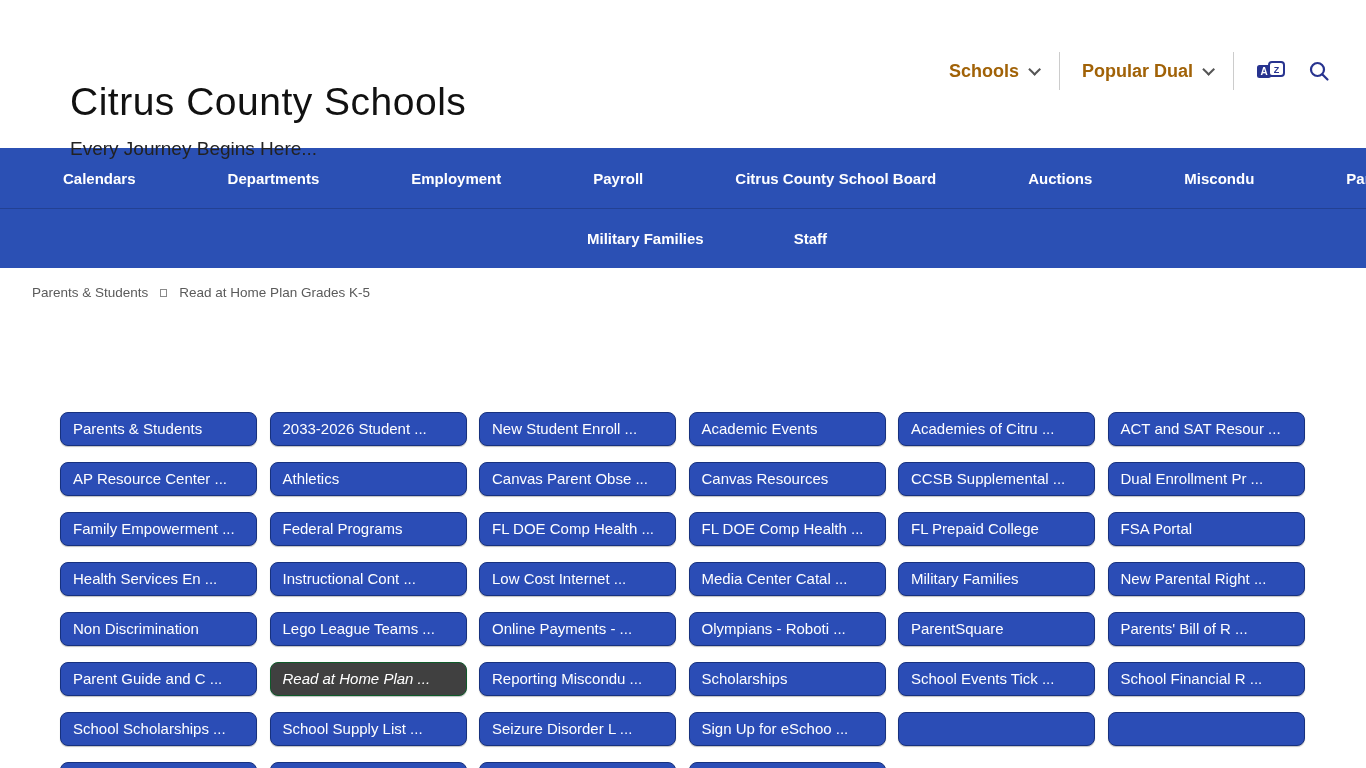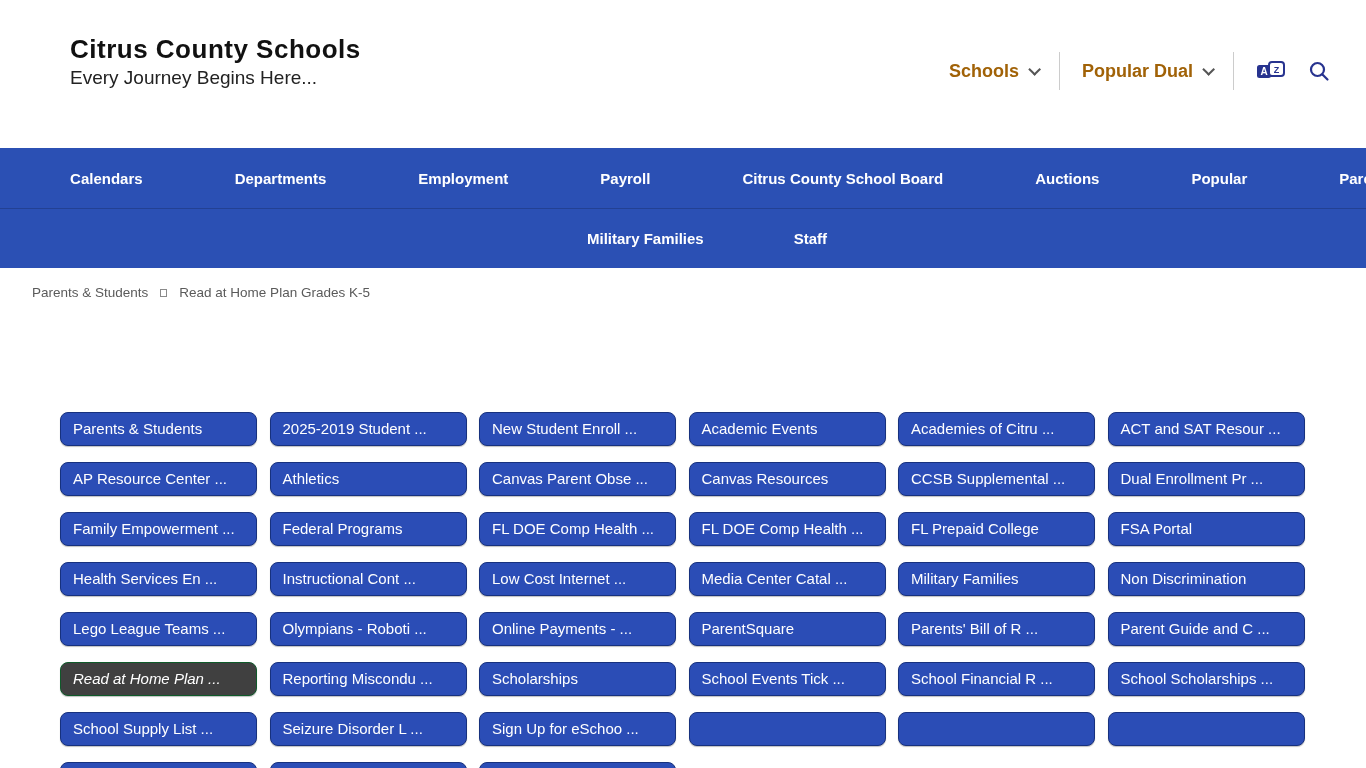--- a/index.html
+++ b/index.html
@@ -10,24 +10,25 @@
     font-family: "Liberation Sans", sans-serif;
   }
   
   .header {
     height: 148px;
     background: #ffffff;
     position: relative;
   }
   .brand { position: absolute; left: 70px; top: 34px; }
   .site-title {
-    font-size: 26px; font-weight: 700; color: #111111;
+    font-size: 39px; font-weight: 400; color: #111111;
     letter-spacing: 0.5px;
+    margin-top: 46px;
   }
-  .tagline { font-size: 19px; color: #222222; margin-top: 2px; }
+  .tagline { font-size: 19px; color: #222222; margin-top: 14px; }
   .header-right {
     position: absolute; right: 36px; top: 52px;
     display: flex; align-items: center; gap: 22px;
   }
   .hdr-menu {
     display: flex; align-items: center; gap: 9px;
     cursor: pointer;
   }
   .hdr-menu-label { font-size: 18px; font-weight: 700; color: #a16207; }
   .chev {
@@ -123,38 +124,38 @@
 
 <div class="nav">
   <div class="nav-row nav-row-1" id="nav-row-1">
       <div class="nav-item">Home</div>
       <div class="nav-item">Calendars</div>
       <div class="nav-item">Departments</div>
       <div class="nav-item">Employment</div>
       <div class="nav-item">Payroll</div>
       <div class="nav-item">Citrus County School Board</div>
       <div class="nav-item">Auctions</div>
-      <div class="nav-item">Popular</div>
+      <div class="nav-item">Miscondu</div>
       <div class="nav-item">Parents &amp; Students</div>
     </div>
   <div class="nav-row nav-row-2" id="nav-row-2">
       <div class="nav-item">Military Families</div>
       <div class="nav-item">Staff</div>
     </div>
 </div>
 
 <div class="breadcrumb" id="breadcrumb">
     <span class="crumb">Parents &amp; Students</span>
     <span class="crumb-sep"></span>
     <span class="crumb">Read at Home Plan Grades K-5</span>
   </div>
 
 <div class="grid-wrap" id="grid">
     <div class="grid-btn">Parents &amp; Students</div>
-    <div class="grid-btn">2025-2019 Student ...</div>
+    <div class="grid-btn">2033-2026 Student ...</div>
     <div class="grid-btn">New Student Enroll ...</div>
     <div class="grid-btn">Academic Events</div>
     <div class="grid-btn">Academies of Citru ...</div>
     <div class="grid-btn">ACT and SAT Resour ...</div>
     <div class="grid-btn">AP Resource Center ...</div>
     <div class="grid-btn">Athletics</div>
     <div class="grid-btn">Canvas Parent Obse ...</div>
     <div class="grid-btn">Canvas Resources</div>
     <div class="grid-btn">CCSB Supplemental ...</div>
     <div class="grid-btn">Dual Enrollment Pr ...</div>
@@ -162,24 +163,25 @@
     <div class="grid-btn">Federal Programs</div>
     <div class="grid-btn">FL DOE Comp Health ...</div>
     <div class="grid-btn">FL DOE Comp Health ...</div>
     <div class="grid-btn">FL Prepaid College</div>
     <div class="grid-btn">FSA Portal</div>
     <div class="grid-btn">Health Services En ...</div>
     <div class="grid-btn">Instructional Cont ...</div>
     <div class="grid-btn">Low Cost Internet ...</div>
     <div class="grid-btn">Media Center Catal ...</div>
     <div class="grid-btn">Military Families</div>
+    <div class="grid-btn">New Parental Right ...</div>
     <div class="grid-btn">Non Discrimination</div>
     <div class="grid-btn">Lego League Teams ...</div>
+    <div class="grid-btn">Online Payments - ...</div>
     <div class="grid-btn">Olympians - Roboti ...</div>
-    <div class="grid-btn">Online Payments - ...</div>
     <div class="grid-btn">ParentSquare</div>
     <div class="grid-btn">Parents' Bill of R ...</div>
     <div class="grid-btn">Parent Guide and C ...</div>
     <div class="grid-btn active">Read at Home Plan ...</div>
     <div class="grid-btn">Reporting Miscondu ...</div>
     <div class="grid-btn">Scholarships</div>
     <div class="grid-btn">School Events Tick ...</div>
     <div class="grid-btn">School Financial R ...</div>
     <div class="grid-btn">School Scholarships ...</div>
     <div class="grid-btn">School Supply List ...</div>

